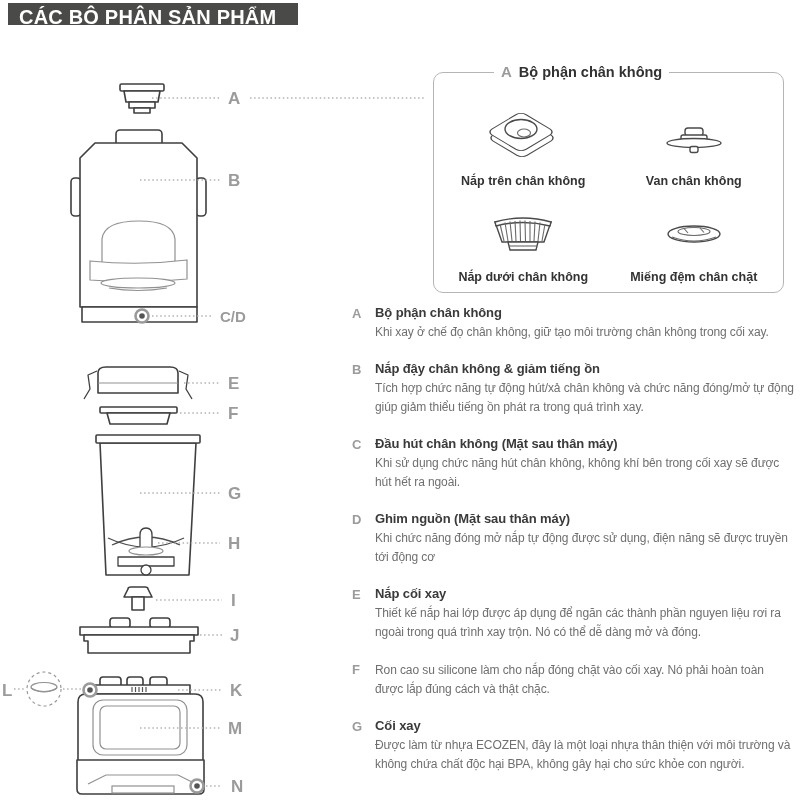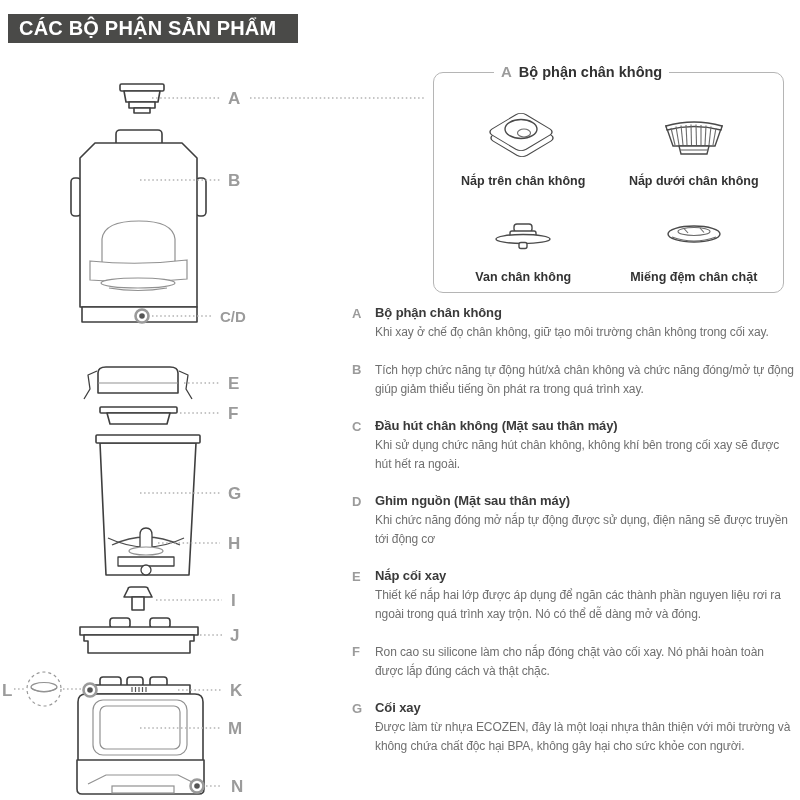--- a/index.html
+++ b/index.html
@@ -1,21 +1,21 @@
 <!DOCTYPE html>
 <html><head>
 <meta charset="utf-8">
 <style>
   * { margin:0; padding:0; box-sizing:border-box; }
   html,body { width:800px; height:800px; background:#ffffff; overflow:hidden;
     font-family:"Liberation Sans","DejaVu Sans",sans-serif; }
   .abs { position:absolute; }
 
   
-  #title-bar { left:8px; top:14px; width:290px; height:29px; background:#4a4a48;
+  #title-bar { left:8px; top:3px; width:290px; height:22px; background:#4a4a48;
     color:#ffffff; font-size:20px; font-weight:bold; line-height:29px;
     padding-left:11px; letter-spacing:.2px; }
 
   
   #diagram { left:0; top:55px; }
   .outline { fill:#ffffff; stroke:#3f3f3f; stroke-width:1.6; stroke-linejoin:round; }
   .outline-thin { fill:#ffffff; stroke:#3f3f3f; stroke-width:1.3; stroke-linejoin:round; }
   .inner { fill:#ffffff; stroke:#919191; stroke-width:1.2; }
   .inner-line { fill:none; stroke:#919191; stroke-width:1.2; }
   .blade { fill:none; stroke:#4d4d4d; stroke-width:1.3; }
@@ -182,20 +182,31 @@
           <rect class="vac-icon" x="-24" y="-24" width="48" height="48" rx="7" transform="translate(1,6) scale(1,0.6) rotate(45)"></rect>
           <rect class="vac-icon" x="-24" y="-24" width="48" height="48" rx="7" transform="scale(1,0.6) rotate(45)"></rect>
           <ellipse class="vac-icon" cx="0" cy="-3" rx="16" ry="9.5"></ellipse>
           <ellipse class="vac-icon-thin" cx="3" cy="1" rx="6.5" ry="4"></ellipse>
         </g>
       </svg>
       <div class="vac-label">Nắp trên chân không</div>
     </div>
     <div class="vac-cell">
       <svg width="110" height="62" viewBox="0 0 110 62">
+        <g transform="translate(55,42)">
+          <rect class="vac-icon" x="-9" y="-16" width="18" height="8" rx="3"></rect>
+          <rect class="vac-icon" x="-13" y="-9" width="26" height="6" rx="2"></rect>
+          <ellipse class="vac-icon" cx="0" cy="-1" rx="27" ry="4.5"></ellipse>
+          <rect class="vac-icon" x="-4" y="2.5" width="8" height="6" rx="2"></rect>
+        </g>
+      </svg>
+      <div class="vac-label">Van chân không</div>
+    </div>
+    <div class="vac-cell">
+      <svg width="110" height="62" viewBox="0 0 110 62">
         <g transform="translate(55,32)">
           <path class="vac-icon" d="M-28,-8 L28,-8 L21,12 L-21,12 Z"></path>
           <path class="vac-icon" d="M-28,-8 Q0,-16 28,-8 L27,-4 Q0,-11 -27,-4 Z"></path>
           <g class="vac-icon-thin">
             <line x1="-23" y1="-6" x2="-19" y2="11"></line>
               <line x1="-18" y1="-7.5" x2="-15" y2="11"></line>
             <line x1="-13" y1="-8.5" x2="-11" y2="11"></line>
               <line x1="-8" y1="-9" x2="-7" y2="11"></line>
             <line x1="-3" y1="-9.5" x2="-2.5" y2="11"></line>
               <line x1="2" y1="-9.5" x2="2.5" y2="11"></line>
@@ -205,31 +216,20 @@
               <line x1="22" y1="-6" x2="19" y2="11"></line>
           </g>
           <path class="vac-icon" d="M-15,12 L15,12 L13,20 L-13,20 Z"></path>
           <line class="vac-icon-thin" x1="-14" y1="16" x2="14" y2="16"></line>
         </g>
       </svg>
       <div class="vac-label">Nắp dưới chân không</div>
     </div>
     <div class="vac-cell">
       <svg width="110" height="62" viewBox="0 0 110 62">
-        <g transform="translate(55,42)">
-          <rect class="vac-icon" x="-9" y="-16" width="18" height="8" rx="3"></rect>
-          <rect class="vac-icon" x="-13" y="-9" width="26" height="6" rx="2"></rect>
-          <ellipse class="vac-icon" cx="0" cy="-1" rx="27" ry="4.5"></ellipse>
-          <rect class="vac-icon" x="-4" y="2.5" width="8" height="6" rx="2"></rect>
-        </g>
-      </svg>
-      <div class="vac-label">Van chân không</div>
-    </div>
-    <div class="vac-cell">
-      <svg width="110" height="62" viewBox="0 0 110 62">
         <g transform="translate(55,36)">
           <ellipse class="vac-icon" cx="0" cy="0" rx="26" ry="8"></ellipse>
           <ellipse class="vac-icon-thin" cx="0" cy="-2.5" rx="16" ry="4"></ellipse>
           <path class="vac-icon-thin" d="M-22,3 Q0,11 22,3"></path>
           <path class="vac-icon-thin" d="M-10,-5.5 L-6,-1"></path>
           <path class="vac-icon-thin" d="M6,-6 L10,-1.5"></path>
         </g>
       </svg>
       <div class="vac-label">Miếng đệm chân chặt</div>
     </div>
@@ -240,20 +240,21 @@
   <div class="section">
     <div class="sec-letter">A</div>
     <div class="sec-content">
       <div class="sec-title">Bộ phận chân không</div>
       <div class="sec-body">Khi xay ở chế đọ chân không, giữ tạo môi trường chân không trong cối xay.</div>
     </div>
   </div>
   <div class="section">
     <div class="sec-letter">B</div>
     <div class="sec-content">
+      <div class="sec-title">Nắp đậy chân không &amp; giảm tiếng ồn</div>
       <div class="sec-body">Tích hợp chức năng tự động hút/xả chân không và chức năng đóng/mở tự động giúp giảm thiểu tiếng ồn phát ra trong quá trình xay.</div>
     </div>
   </div>
   <div class="section">
     <div class="sec-letter">C</div>
     <div class="sec-content">
       <div class="sec-title">Đầu hút chân không (Mặt sau thân máy)</div>
       <div class="sec-body">Khi sử dụng chức năng hút chân không, không khí bên trong cối xay sẽ được hút hết ra ngoài.</div>
     </div>
   </div>

